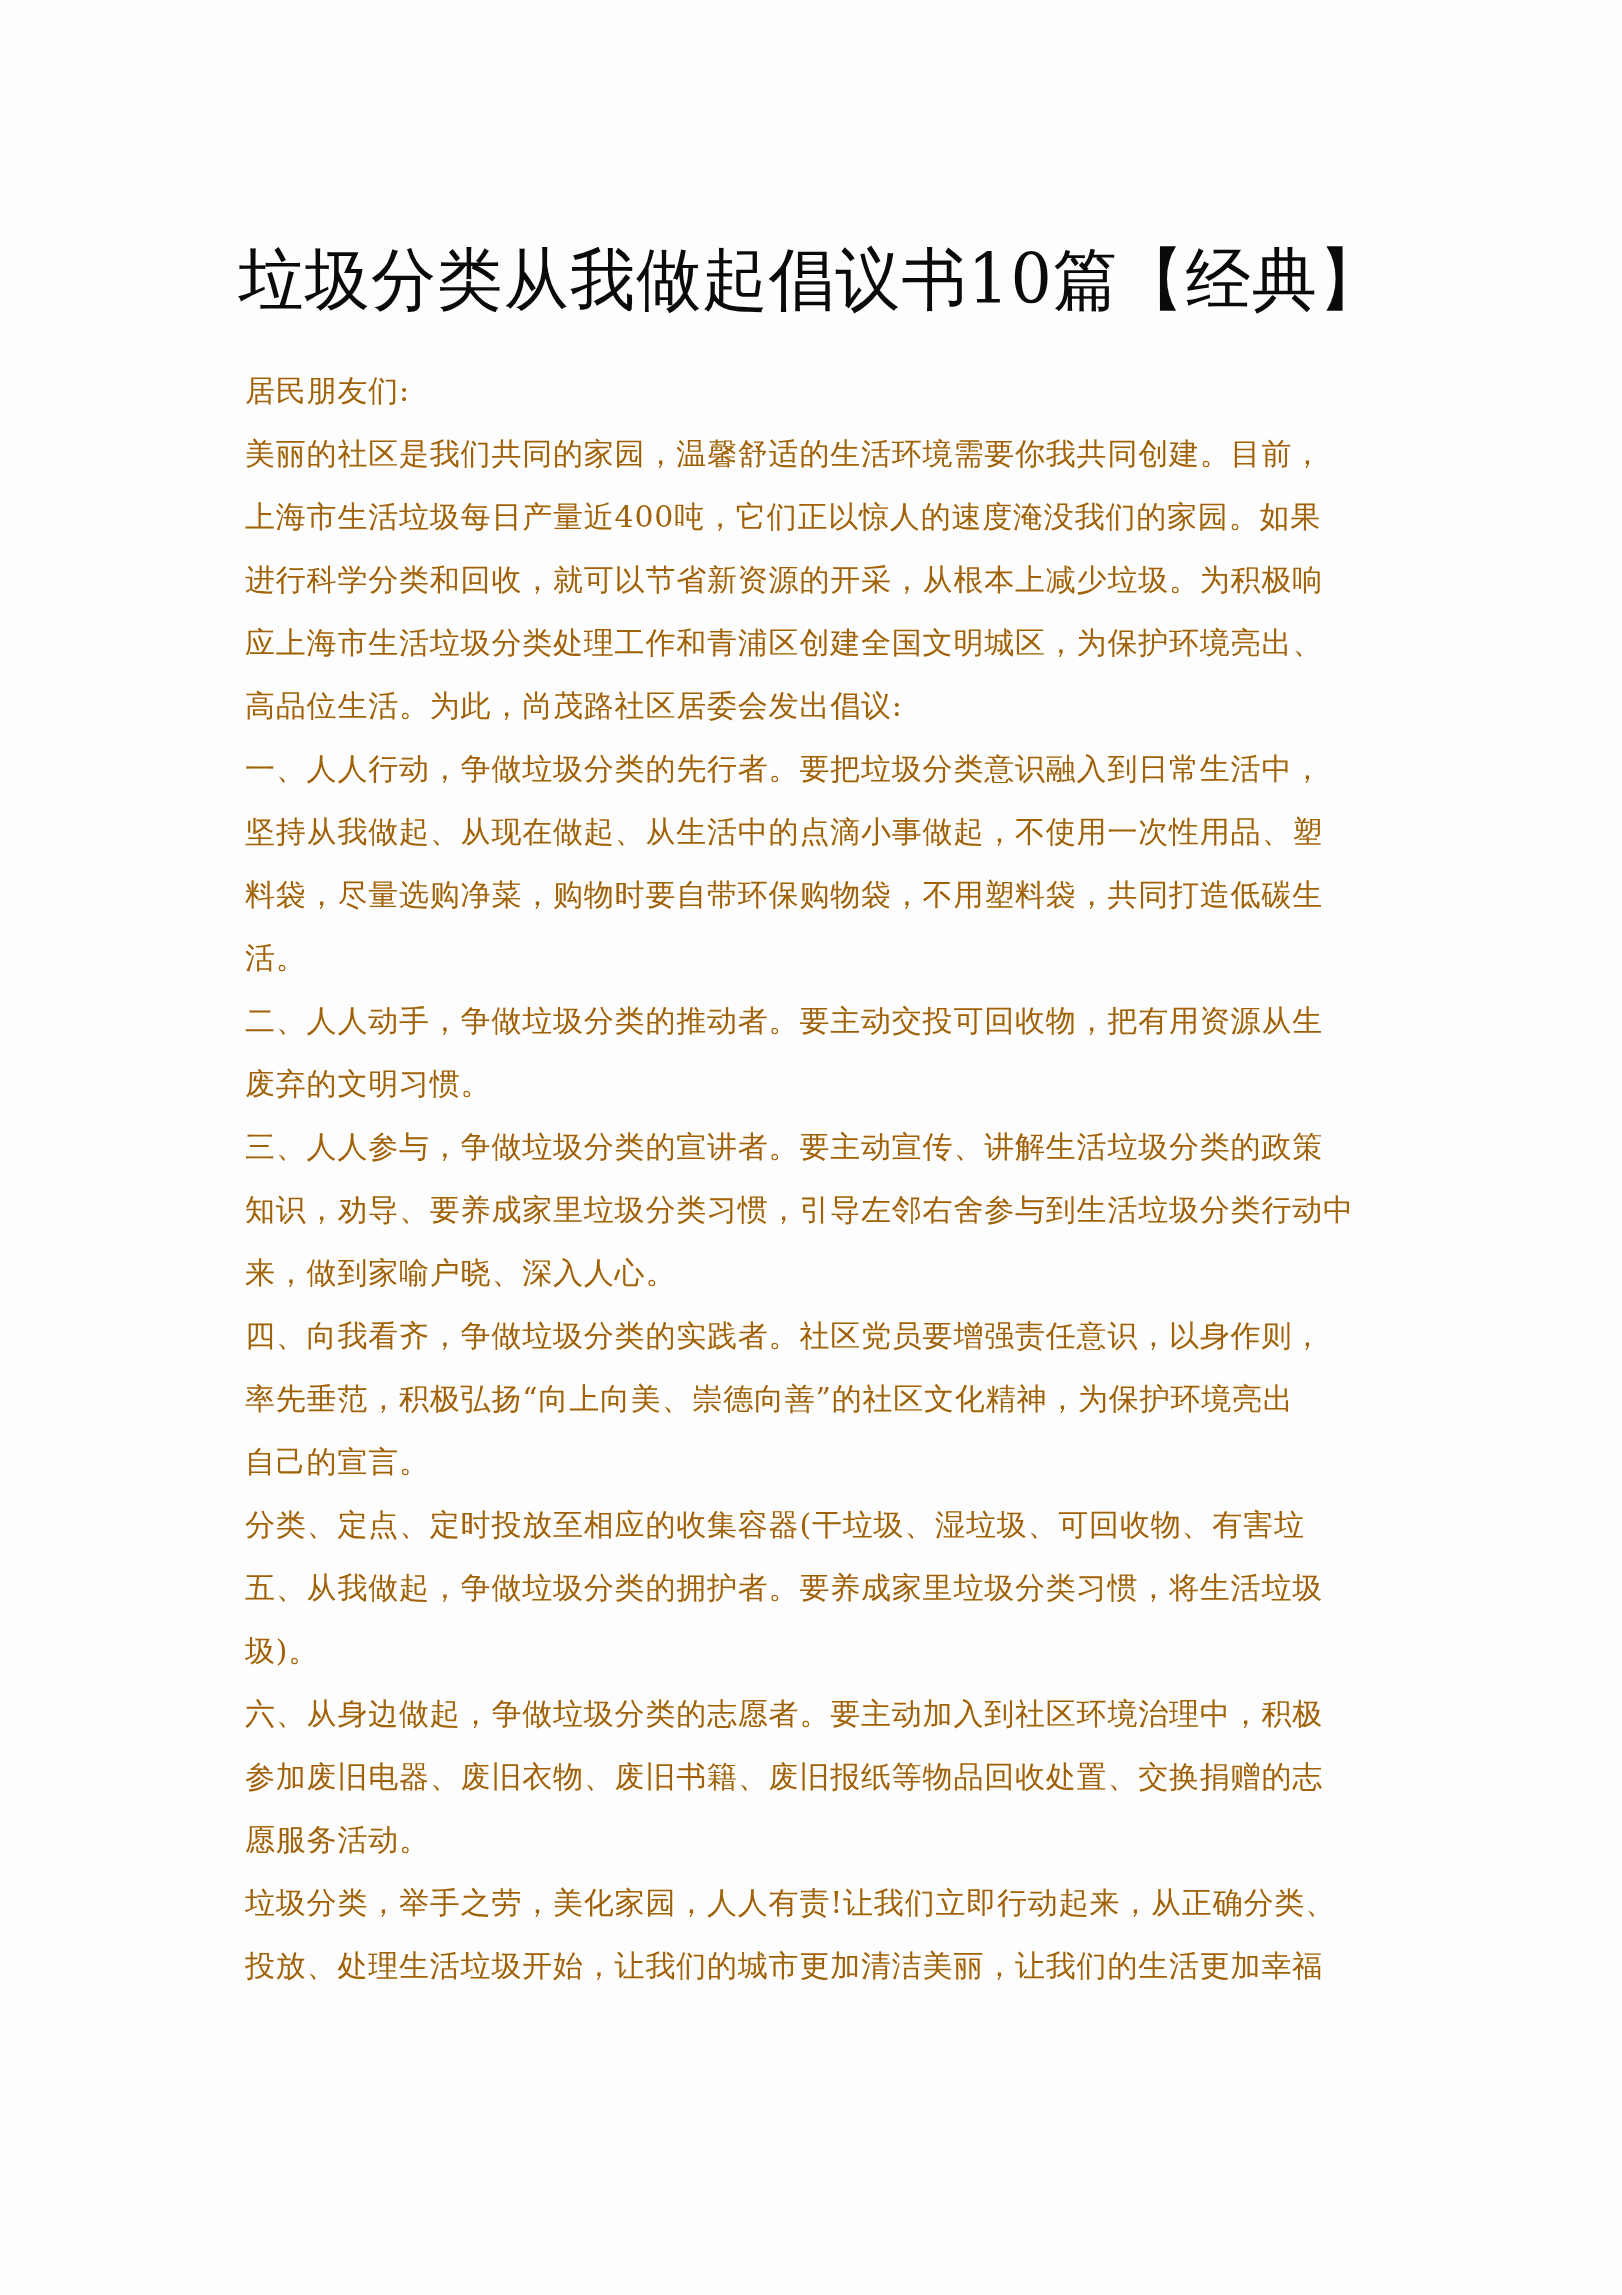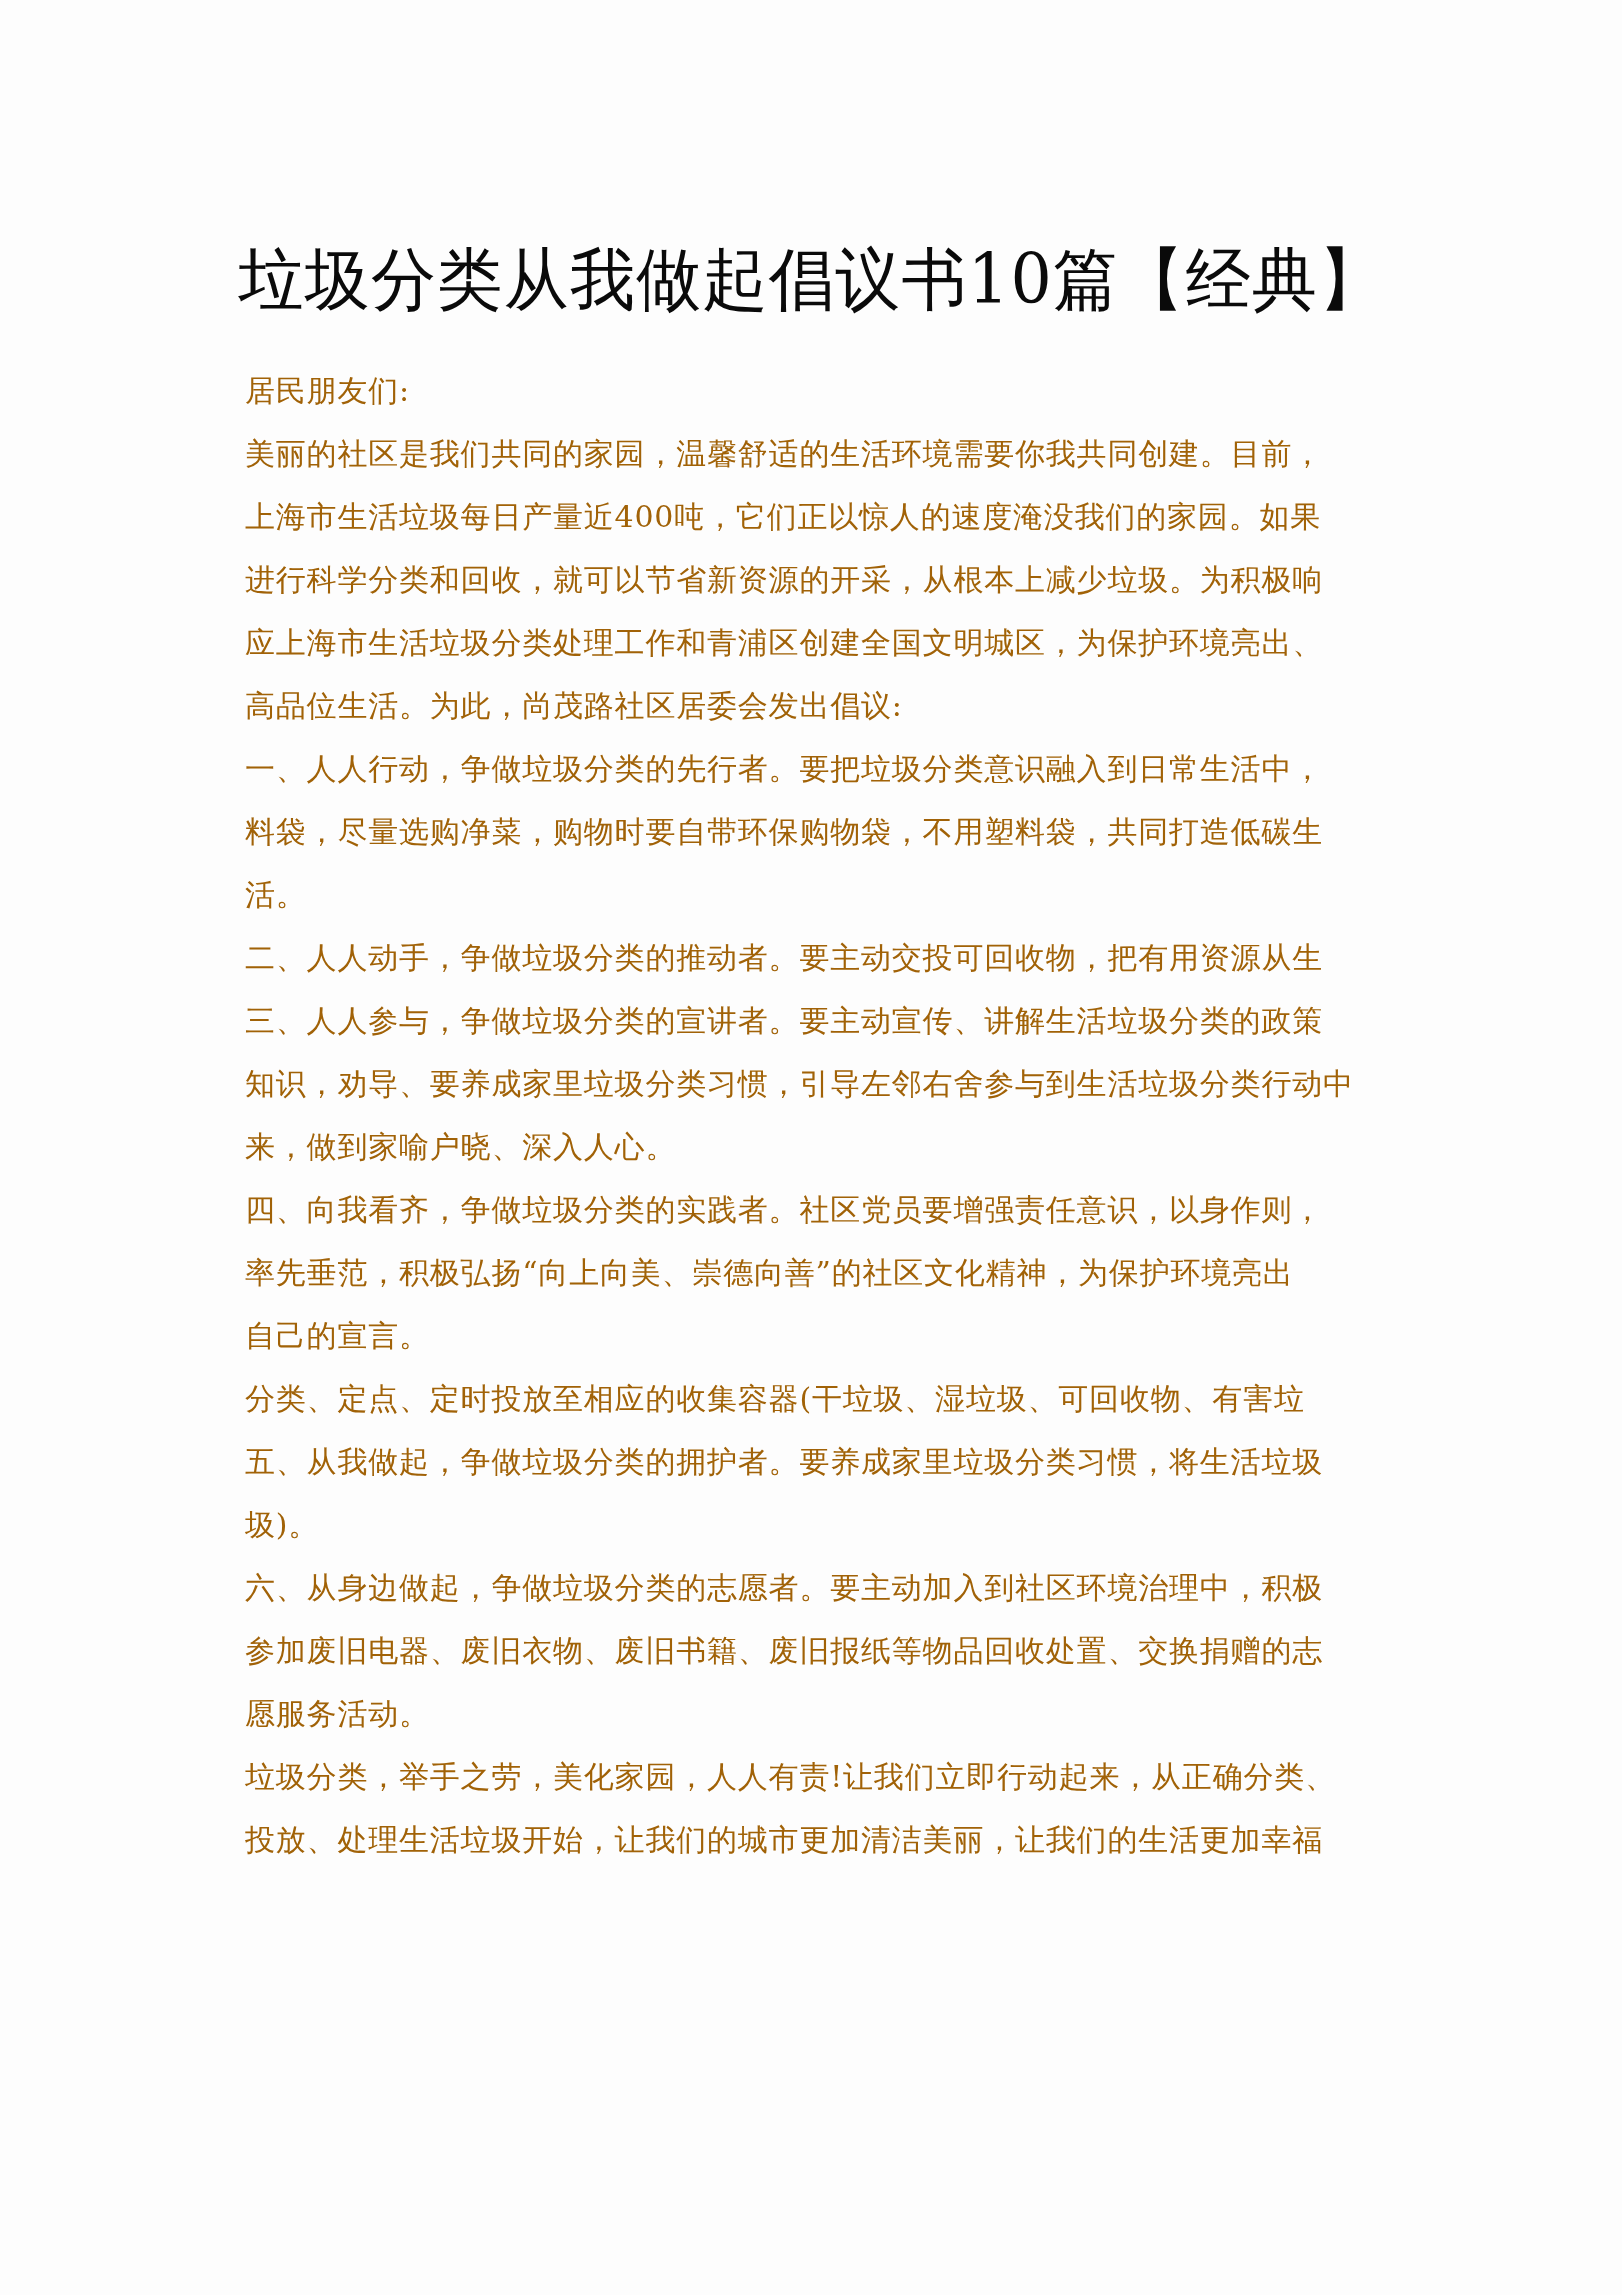--- a/index.html
+++ b/index.html
@@ -59,23 +59,25 @@
   <h1 class="title">垃圾分类从我做起倡议书10篇【经典】</h1>
 
   <div class="body-text">
     <span class="line">居民朋友们:</span>
     <span class="line">美丽的社区是我们共同的家园，温馨舒适的生活环境需要你我共同创建。目前，</span>
     <span class="line">上海市生活垃圾每日产量近400吨，它们正以惊人的速度淹没我们的家园。如果</span>
     <span class="line">进行科学分类和回收，就可以节省新资源的开采，从根本上减少垃圾。为积极响</span>
     <span class="line">应上海市生活垃圾分类处理工作和青浦区创建全国文明城区，为保护环境亮出、</span>
     <span class="line">高品位生活。为此，尚茂路社区居委会发出倡议:</span>
     <span class="line">一、人人行动，争做垃圾分类的先行者。要把垃圾分类意识融入到日常生活中，</span>
+    <span class="line">坚持从我做起、从现在做起、从生活中的点滴小事做起，不使用一次性用品、塑</span>
     <span class="line">料袋，尽量选购净菜，购物时要自带环保购物袋，不用塑料袋，共同打造低碳生</span>
     <span class="line">活。</span>
     <span class="line">二、人人动手，争做垃圾分类的推动者。要主动交投可回收物，把有用资源从生</span>
+    <span class="line">废弃的文明习惯。</span>
     <span class="line">三、人人参与，争做垃圾分类的宣讲者。要主动宣传、讲解生活垃圾分类的政策</span>
     <span class="line">知识，劝导、要养成家里垃圾分类习惯，引导左邻右舍参与到生活垃圾分类行动中</span>
     <span class="line">来，做到家喻户晓、深入人心。</span>
     <span class="line">四、向我看齐，争做垃圾分类的实践者。社区党员要增强责任意识，以身作则，</span>
     <span class="line">率先垂范，积极弘扬“向上向美、崇德向善”的社区文化精神，为保护环境亮出</span>
     <span class="line">自己的宣言。</span>
     <span class="line">分类、定点、定时投放至相应的收集容器(干垃圾、湿垃圾、可回收物、有害垃</span>
     <span class="line">五、从我做起，争做垃圾分类的拥护者。要养成家里垃圾分类习惯，将生活垃圾</span>
     <span class="line">圾)。</span>
     <span class="line">六、从身边做起，争做垃圾分类的志愿者。要主动加入到社区环境治理中，积极</span>

